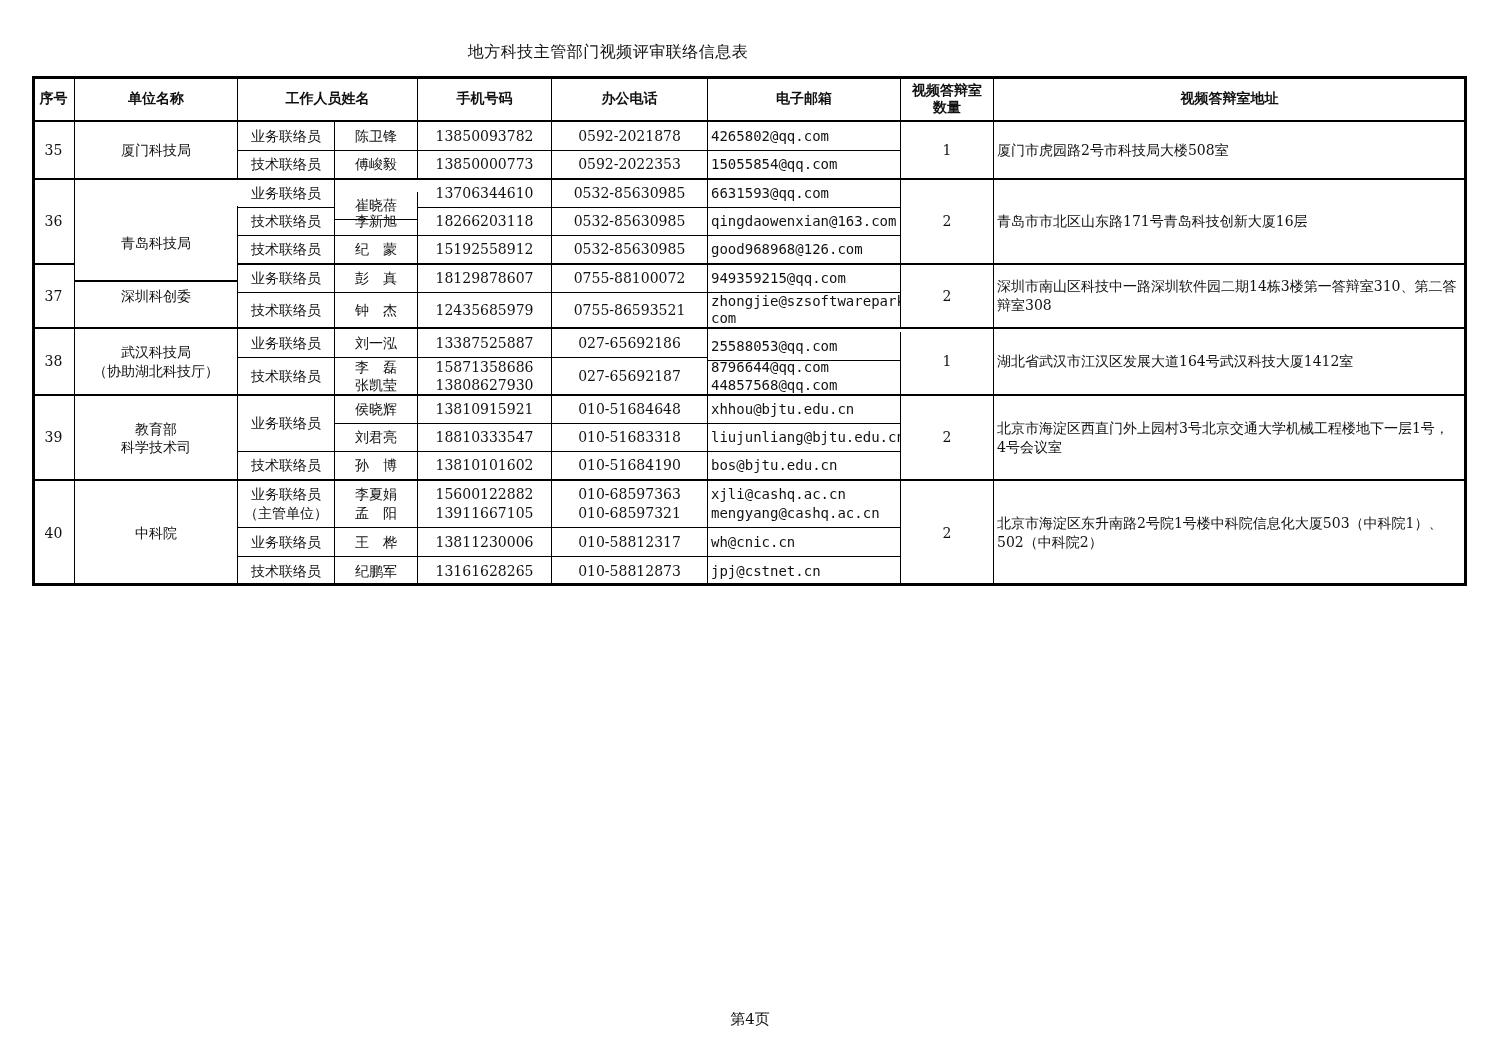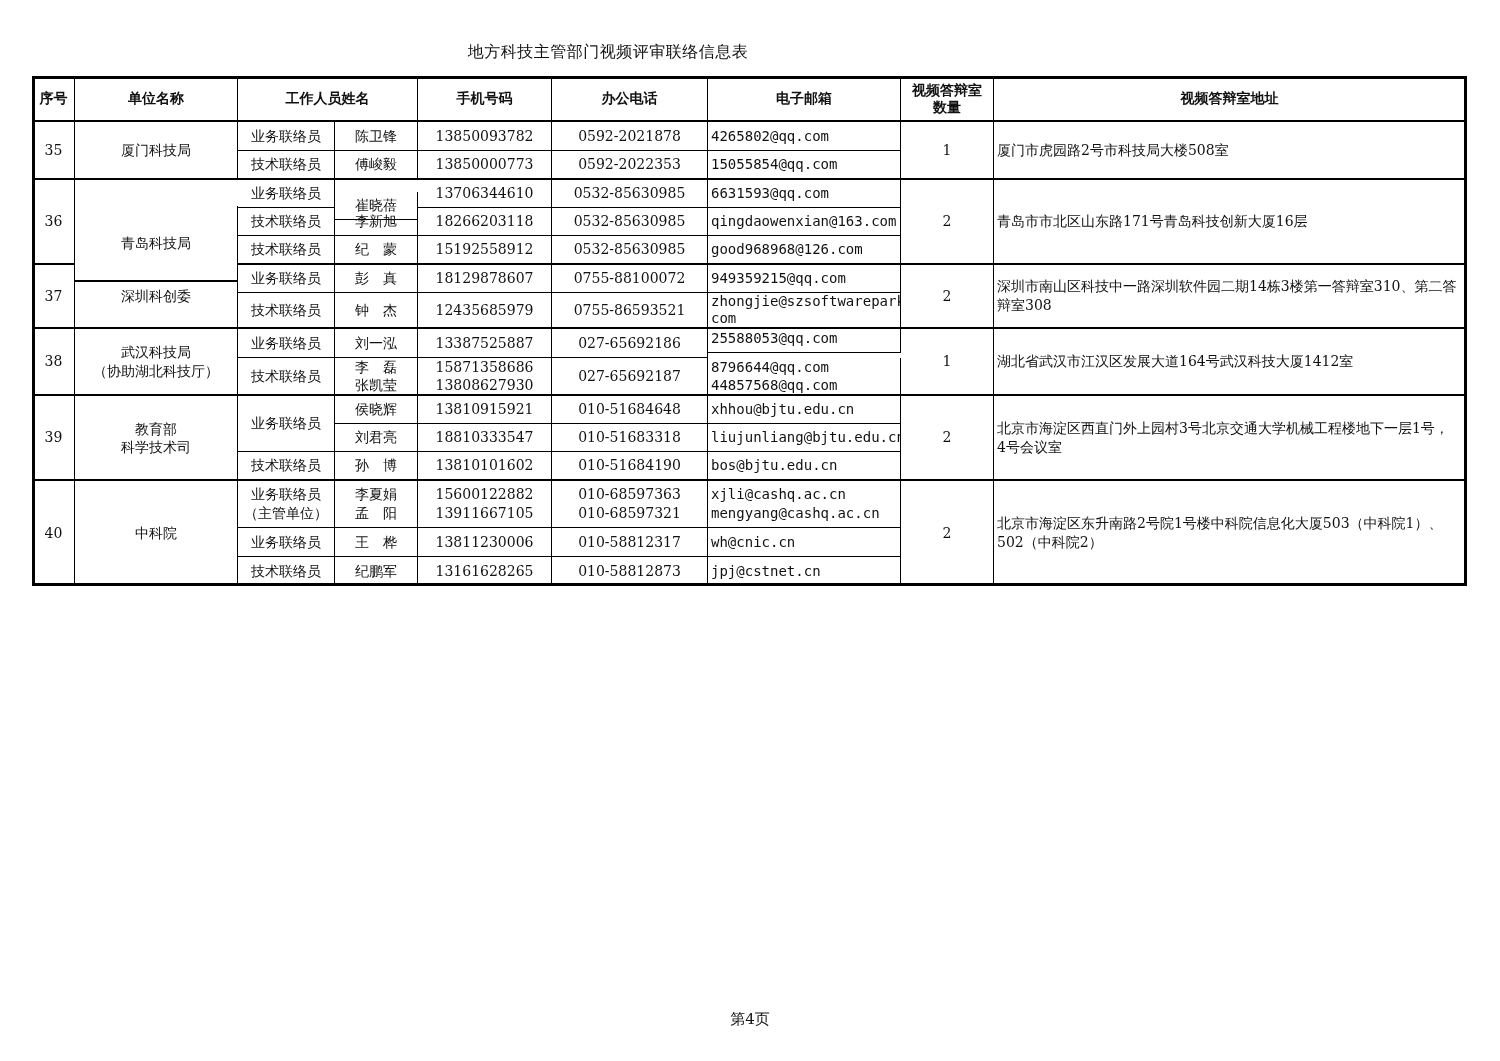--- a/index.html
+++ b/index.html
@@ -88,21 +88,21 @@
   <div class="cell thick-b" style="left:901px;top:265px;width:93px;height:64px;">2</div>
   <div class="cell left addr thick-b" style="left:994px;top:265px;width:472px;height:64px;">深圳市南山区科技中一路深圳软件园二期14栋3楼第一答辩室310、第二答辩室308</div>
 
   <div class="cell thick-b" style="left:33px;top:329px;width:42px;height:67px;">38</div>
   <div class="cell thick-b" style="left:75px;top:329px;width:163px;height:67px;align-items:flex-start;padding-top:14px;">武汉科技局
 （协助湖北科技厅）</div>
   <div class="cell" style="left:238px;top:329px;width:97px;height:29px;">业务联络员</div>
   <div class="cell" style="left:335px;top:329px;width:83px;height:29px;">刘一泓</div>
   <div class="cell" style="left:418px;top:329px;width:134px;height:29px;">13387525887</div>
   <div class="cell" style="left:552px;top:329px;width:156px;height:29px;">027-65692186</div>
-  <div class="cell left mono" style="left:708px;top:324px;width:193px;height:29px;">25588053@qq.com</div>
+  <div class="cell left mono" style="left:708px;top:332px;width:193px;height:29px;">25588053@qq.com</div>
   <div class="cell thick-b" style="left:238px;top:358px;width:97px;height:38px;">技术联络员</div>
   <div class="cell thick-b" style="left:335px;top:358px;width:83px;height:38px;line-height:18px;">李　磊
 张凯莹</div>
   <div class="cell thick-b" style="left:418px;top:358px;width:134px;height:38px;line-height:18px;">15871358686
 13808627930</div>
   <div class="cell thick-b" style="left:552px;top:358px;width:156px;height:38px;">027-65692187</div>
   <div class="cell left mono thick-b" style="left:708px;top:358px;width:193px;height:38px;line-height:18px;">8796644@qq.com
 44857568@qq.com</div>
   <div class="cell thick-b" style="left:901px;top:329px;width:93px;height:67px;">1</div>
   <div class="cell left addr thick-b" style="left:994px;top:329px;width:472px;height:67px;">湖北省武汉市江汉区发展大道164号武汉科技大厦1412室</div>

